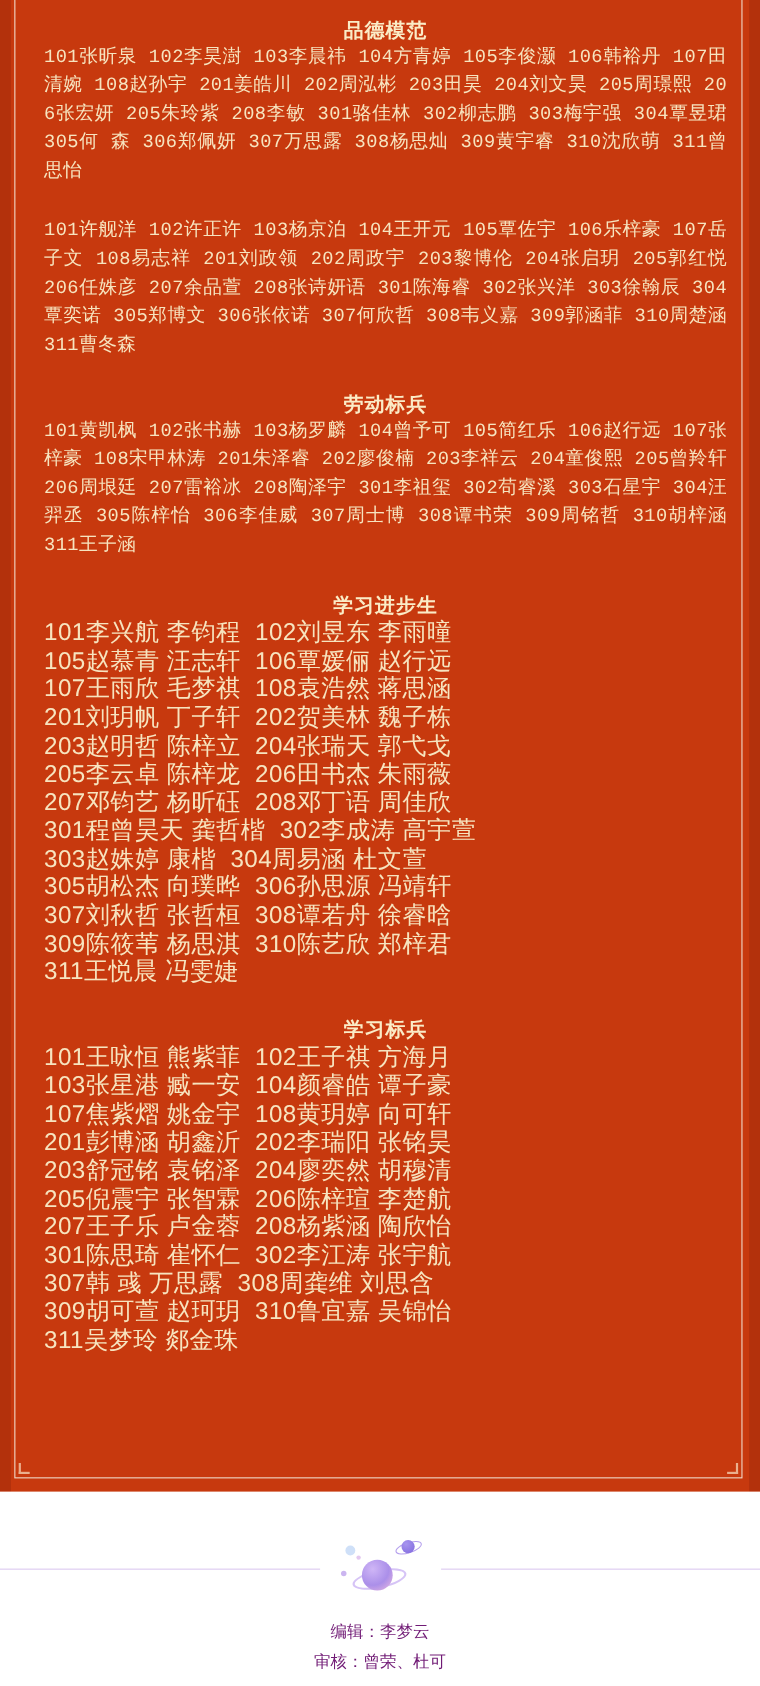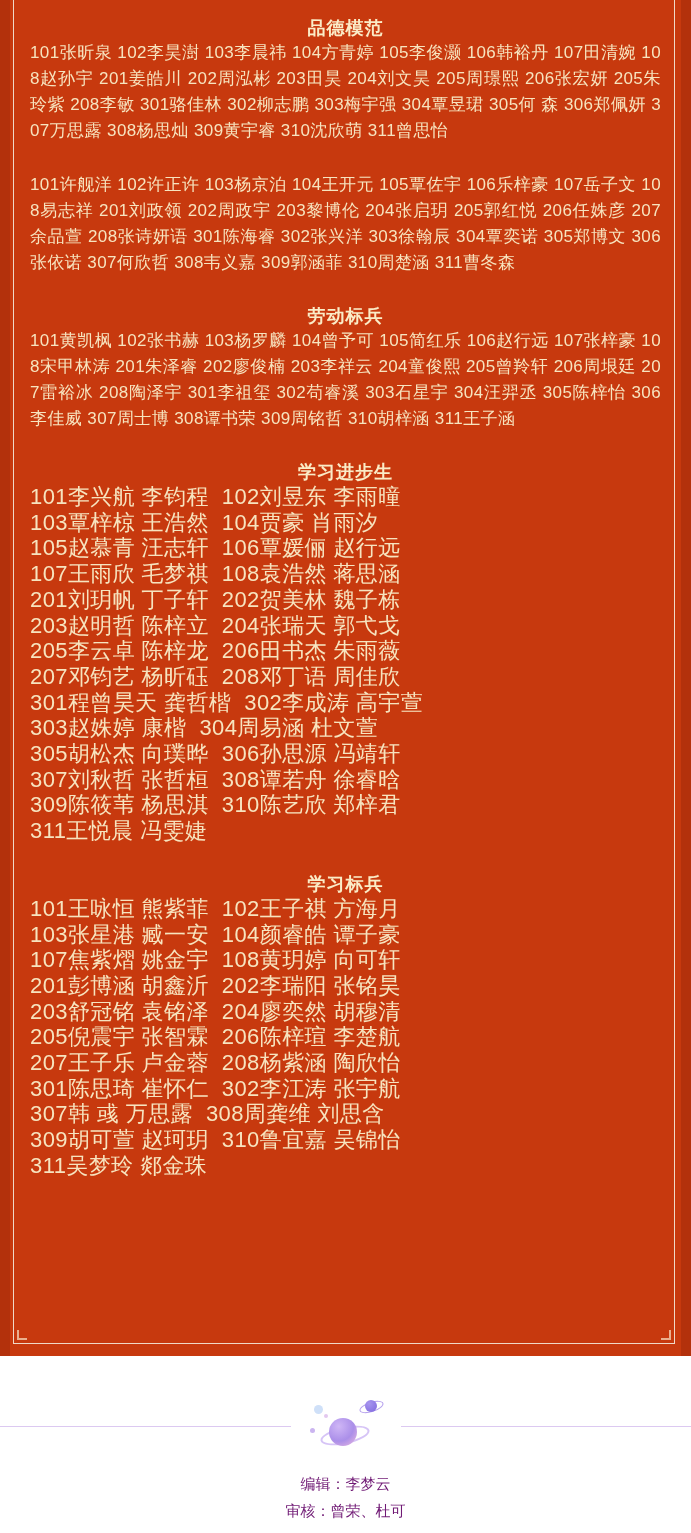--- a/index.html
+++ b/index.html
@@ -15,29 +15,29 @@
   }
   .panel::before{left:0;}
   .panel::after{right:0;}
   .frame{
     position:absolute;left:13px;right:16px;top:-6px;bottom:12px;
     border:1.5px solid #f0d9c8;pointer-events:none;z-index:2;
   }
   .corner{position:absolute;width:8px;height:8px;}
   .corner.bl{left:3px;bottom:3px;border-left:2px solid #eab08e;border-bottom:2px solid #eab08e;}
   .corner.br{right:3px;bottom:3px;border-right:2px solid #eab08e;border-bottom:2px solid #eab08e;}
-  .content{position:relative;z-index:1;padding:16px 30px 0 30px;color:#f7e4bf;}
+  .content{position:relative;z-index:1;padding:16px 30px 0 40px;color:#f7e4bf;}
   .section{margin-bottom:28px;}
   .sec-title{
     text-align:center;font-weight:bold;font-size:18px;line-height:24px;
     color:#fbecc7;letter-spacing:1px;
   }
   .para{
     margin:0;font-size:17px;line-height:26px;text-align:justify;
-    letter-spacing:0.4px;word-break:break-all;
+    letter-spacing:0.4px;word-break:break-all;font-family:Liberation Mono, monospace;
   }
   .lines .line{font-size:22px;line-height:25.7px;white-space:pre;letter-spacing:0.4px;}
   
   .footer{margin-top:38px;}
   .divider-wrap{position:relative;height:64px;}
   .divider-line{position:absolute;left:0;right:0;top:32px;height:1px;background:#dcc9f1;}
   .planets{position:absolute;left:50%;top:0;transform:translateX(-50%);
     width:110px;height:64px;background:#ffffff;}
   .planet-big{position:absolute;left:38px;top:24px;width:28px;height:28px;border-radius:50%;
     background:radial-gradient(circle at 35% 30%, #cfb6f6, #ab8fe9 55%, #eebbdf 100%);}
@@ -73,21 +73,20 @@
 
     <div class="section">
       <div class="sec-title">劳动标兵</div>
       <p class="para">101黄凯枫 102张书赫 103杨罗麟  104曾予可 105简红乐 106赵行远 107张梓豪 108宋甲林涛 201朱泽睿 202廖俊楠  203李祥云 204童俊熙 205曾羚轩 206周垠廷 207雷裕冰 208陶泽宇 301李祖玺 302苟睿溪 303石星宇 304汪羿丞 305陈梓怡 306李佳威 307周士博 308谭书荣 309周铭哲 310胡梓涵 311王子涵</p>
     </div>
 
     <div class="section lines">
       <div class="sec-title">学习进步生</div>
       <div>
           <div class="line">101李兴航 李钧程  102刘昱东 李雨曈</div>
-          <div class="line">103覃梓椋 王浩然  104贾豪 肖雨汐</div>
           <div class="line">105赵慕青 汪志轩  106覃媛俪 赵行远</div>
           <div class="line">107王雨欣 毛梦祺  108袁浩然 蒋思涵</div>
           <div class="line">201刘玥帆 丁子轩  202贺美林 魏子栋</div>
           <div class="line">203赵明哲 陈梓立  204张瑞天 郭弋戈</div>
           <div class="line">205李云卓 陈梓龙  206田书杰 朱雨薇</div>
           <div class="line">207邓钧艺 杨昕砡  208邓丁语 周佳欣</div>
           <div class="line">301程曾昊天 龚哲楷  302李成涛 高宇萱</div>
           <div class="line">303赵姝婷 康楷  304周易涵 杜文萱</div>
           <div class="line">305胡松杰 向璞晔  306孙思源 冯靖轩</div>
           <div class="line">307刘秋哲 张哲桓  308谭若舟 徐睿晗</div>

